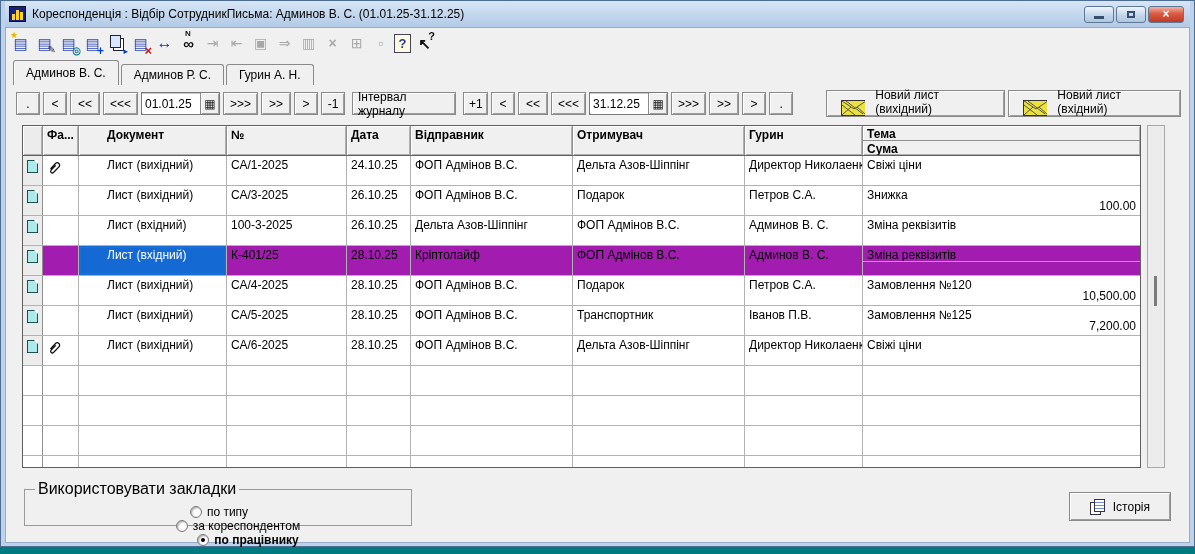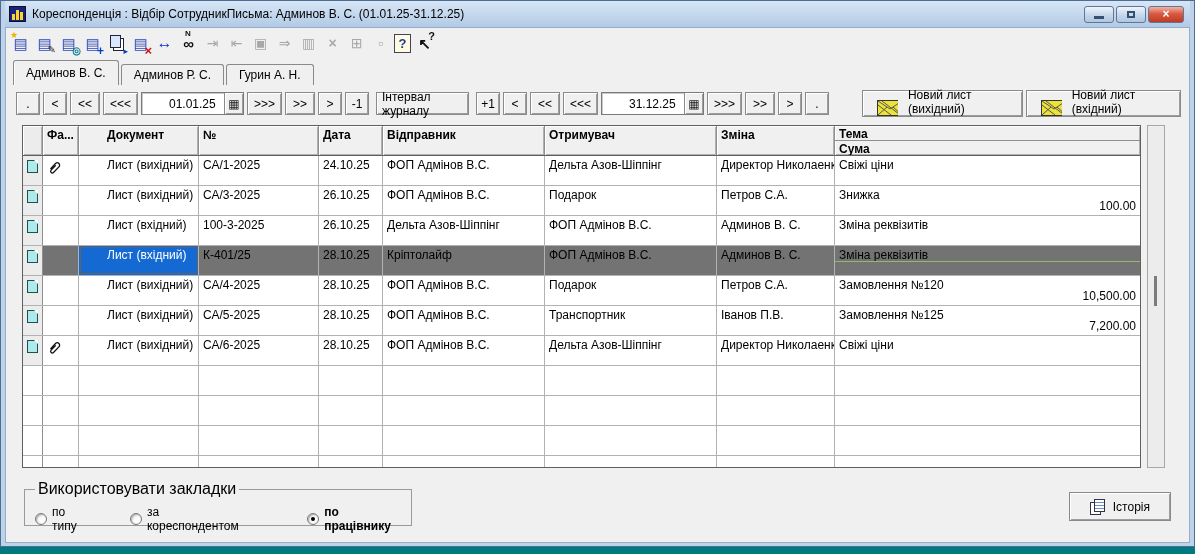--- a/index.html
+++ b/index.html
@@ -69,21 +69,21 @@
   .btn { background:#f0f0f0; border:1px solid #8a8a8a;
          box-shadow:inset 1px 1px 0 #ffffff, inset -1px -1px 0 #9d9d9d;
          font-family:"Liberation Sans",sans-serif; font-size:12px; color:#000;
          height:23px; display:inline-flex; align-items:center; justify-content:center; padding:0 5px; }
   .btn.sq  { min-width:24px; }
   .btn.w2  { min-width:30px; }
   .btn.w3  { min-width:35px; }
   .datefield { display:flex; align-items:center; height:23px; border:1px solid #7a7a7a;
                background:#fff; box-shadow:inset 1px 1px 0 #c8c8c8; }
   .datefield input { width:58px; height:19px; border:none; outline:none; font-size:12px;
-                     padding:0 3px; font-family:"Liberation Sans",sans-serif; background:#fff;margin-left:24px; }
+                     padding:0 3px; font-family:"Liberation Sans",sans-serif; background:#fff; }
   .calbtn { width:19px; height:21px; display:flex; align-items:center; justify-content:center;
             background:#f0f0f0; border-left:1px solid #8a8a8a;
             box-shadow:inset 1px 1px 0 #fff, inset -1px -1px 0 #9d9d9d; font-size:12px; color:#222; }
   .calbtn::before { content:"▦"; }
   .bigbtn { height:27px; display:inline-flex; align-items:flex-end; gap:10px; padding:0 14px;
             background:#f0f0f0; border:1px solid #8a8a8a;
             box-shadow:inset 1px 1px 0 #fff, inset -1px -1px 0 #9d9d9d; font-size:12px; }
   .gap-int { margin-left:4px; } .gap-int2 { margin-right:4px; }
   .gap-env { margin-left:30px; }
 
@@ -92,51 +92,51 @@
   .grid { width:1119px; height:343px; border:1px solid #5f5f5f; background:#fff; overflow:hidden; }
   .hrow, .row { display:flex; height:30px; }
   .hrow { background:#f0f0f0; border-bottom:1px solid #5f5f5f; }
   .hc { font-size:12px; font-weight:bold; padding:2px 4px; border-right:1px solid #8f8f8f;
         box-shadow:inset 1px 1px 0 #fff, inset -1px -1px 0 #b0b0b0; overflow:hidden; white-space:nowrap; }
   .row { border-bottom:1px solid #b2b2b2; background:#fff; }
   .c  { font-size:12px; padding:2px 4px; border-right:1px solid #b2b2b2; overflow:hidden;
         white-space:nowrap; position:relative; }
   .c0 { width:20px; background:#ececec; border-right:1px solid #8f8f8f; display:flex; align-items:flex-start; justify-content:center; padding-top:4px;}
   .c1 { width:36px; }
-  .c2 { width:120px;padding-left:28px; }
+  .c2 { width:148px;padding-left:28px; }
   .c3 { width:120px; }
   .c4 { width:64px; }
   .c5 { width:162px; }
   .c6 { width:172px; }
   .c7 { width:118px; }
   .c8 { flex:1 1 auto; border-right:none; }
   .hc.c8 { padding:0; display:flex; flex-direction:column; }
   .hc.c8 .hsub { padding:1px 4px; height:15px; }
   .hc.c8 .hsub.top { border-bottom:1px solid #8f8f8f; }
   .c8 .theme { height:14px; line-height:14px; overflow:hidden; }
   .c8 .sum { position:absolute; right:4px; bottom:2px; text-align:right; }
   .docicon { width:11px; height:13px; background:#aeeaea; border:1px solid #1d5050; position:relative; display:inline-block; }
   .docicon::after { content:""; position:absolute; top:-1px; right:-1px; width:0; height:0;
                     border-left:4px solid transparent; border-top:4px solid #fff; }
   .clip svg { display:block; margin-top:2px; }
-  .row.sel .c { background:#737373; }
+  .row.sel .c { background:#a21caf; }
   .row.sel .c0 { background:#ececec; }
   .row.sel .c2 { background:#1569d3; color:#fff; outline:1px dotted #a85a00; outline-offset:-2px; }
   .row.sel .c8::after { content:""; position:absolute; left:0; right:0; top:15px; border-top:1px solid #95b870; }
   .row.empty .c { background:#fff; }
 
   .vscroll { width:18px; height:343px; margin-left:6px; background:#ececec;
              border:1px solid #a8a8a8; position:relative; }
   .vthumb { position:absolute; left:6px; top:150px; width:3px; height:30px; background:#7c7c7c; }
 
   
   .bookmarks { position:absolute; left:18px; top:452px; width:388px; height:46px;
                border:1px solid #9a9a9a; padding:4px 8px; }
   .bookmarks legend { font-size:16px; padding:0 3px; margin-left:2px; }
-  .radiorow { display:flex; align-items:center; margin-top:3px; }
+  .radiorow { display:flex; align-items:center; margin-top:3px;flex-direction:column; }
   .radio { display:flex; align-items:center; gap:5px; font-size:12px; }
   .rdot { width:12px; height:12px; border-radius:50%; background:#fdfdfd; border:1px solid #777;
           box-shadow:inset 1px 1px 2px rgba(0,0,0,.35); position:relative; flex:0 0 auto; }
   .rdot.on::after { content:""; position:absolute; left:3px; top:3px; width:4px; height:4px;
                     border-radius:50%; background:#000; }
   .radio.b1 { margin-left:2px; } .radio.b2 { margin-left:40px; } .radio.b3 { margin-left:60px; }
   .radio.b3 .rlabel { font-weight:bold; }
   .historybtn { position:absolute; right:18px; top:464px; height:29px; min-width:92px;
                 display:inline-flex; align-items:center; gap:9px; padding:0 20px;
                 background:#f0f0f0; border:1px solid #8a8a8a;
@@ -246,21 +246,21 @@
     <div class="grid-area">
       <div class="grid">
         <div class="hrow">
           <div class="hc c0"></div>
           <div class="hc c1">Фа...</div>
           <div class="hc c2">Документ</div>
           <div class="hc c3">№</div>
           <div class="hc c4">Дата</div>
           <div class="hc c5">Відправник</div>
           <div class="hc c6">Отримувач</div>
-          <div class="hc c7">Зміна</div>
+          <div class="hc c7">Гурин</div>
           <div class="hc c8">
             <div class="hsub top">Тема</div>
             <div class="hsub">Сума</div>
           </div>
         </div>
 
         <div class="row">
           <div class="c c0">
               <span class="docicon"></span>
             </div>

